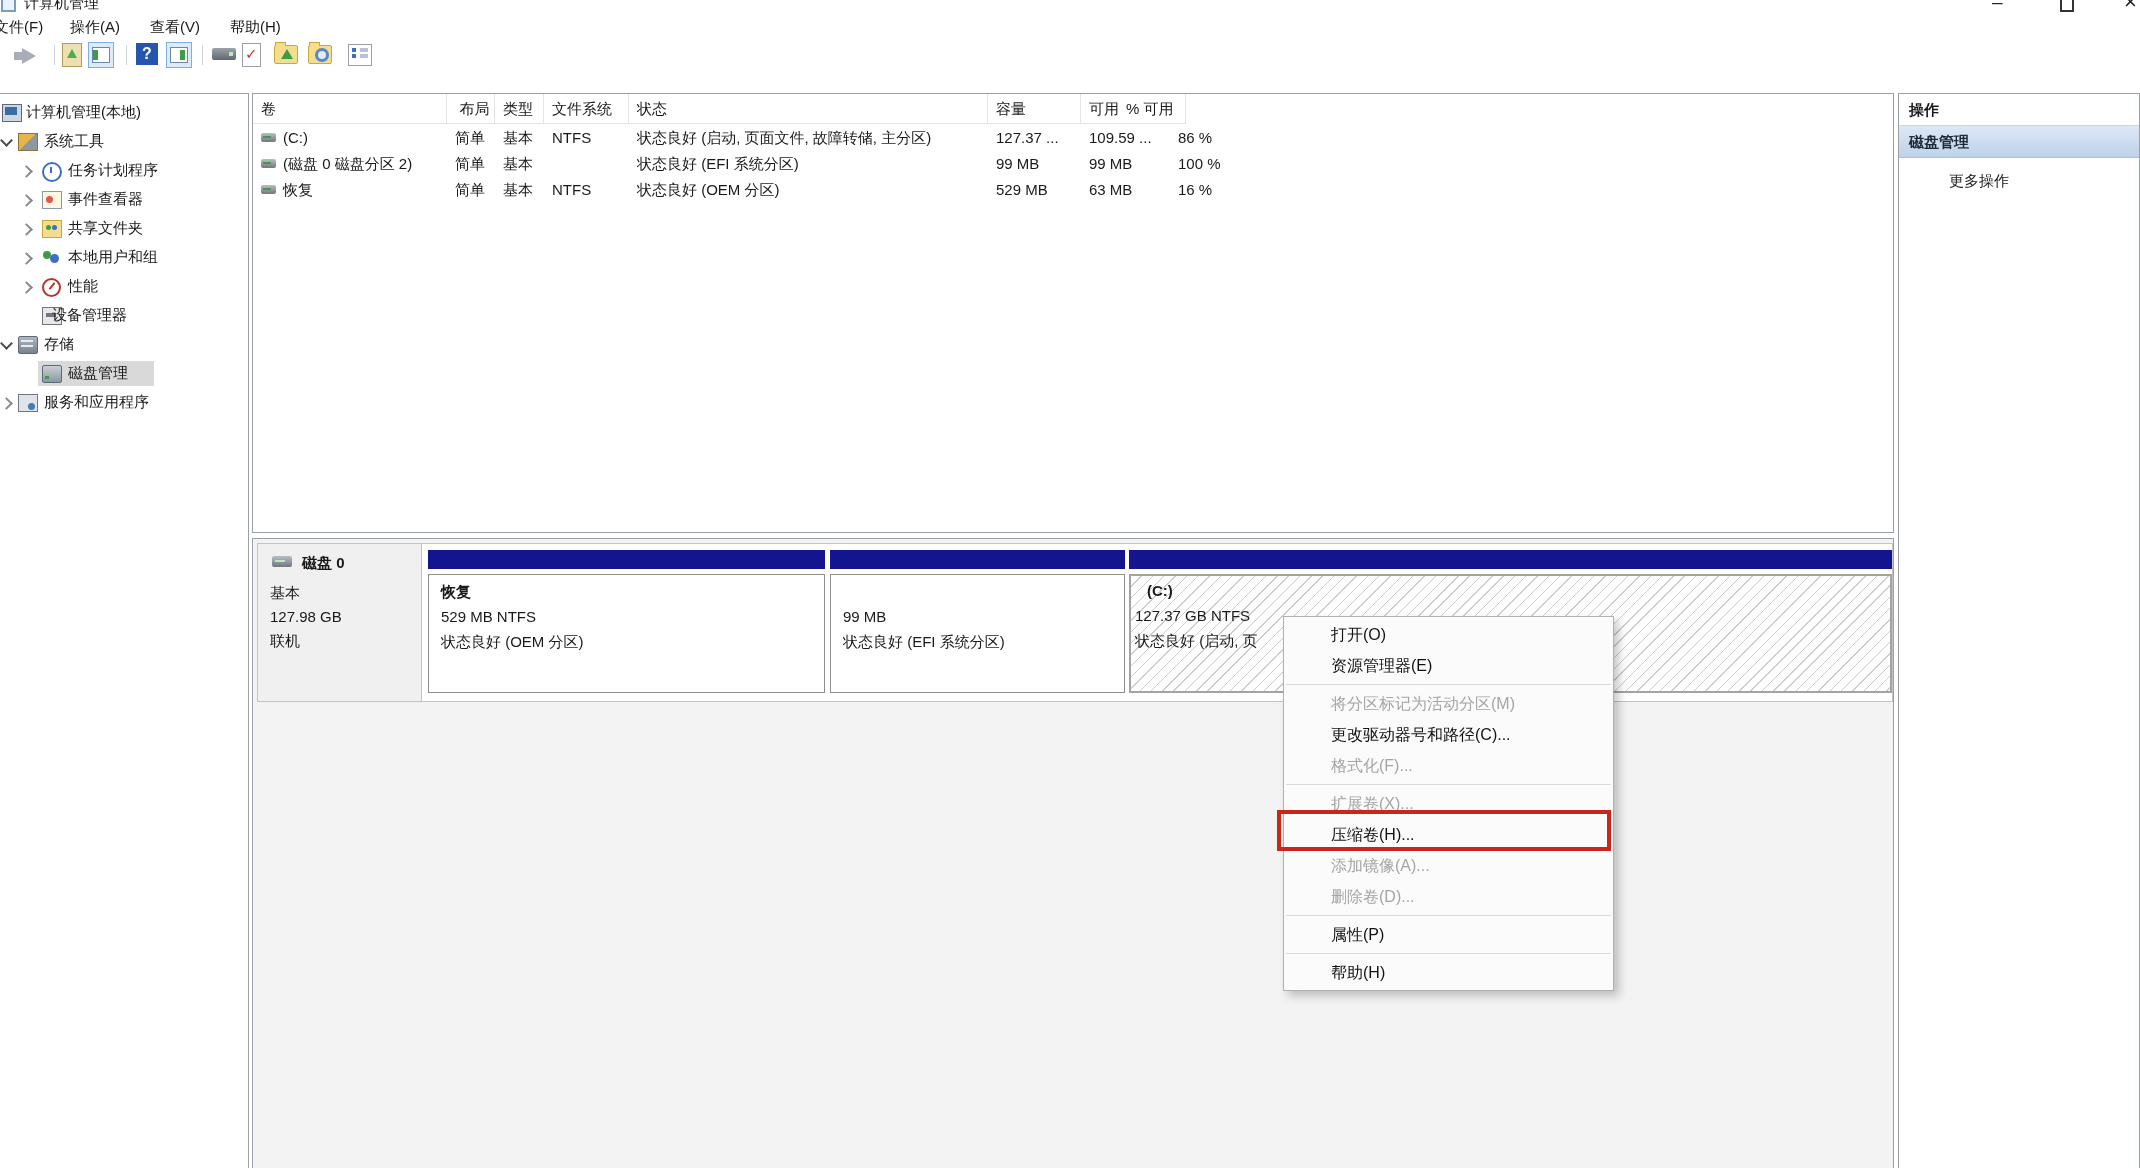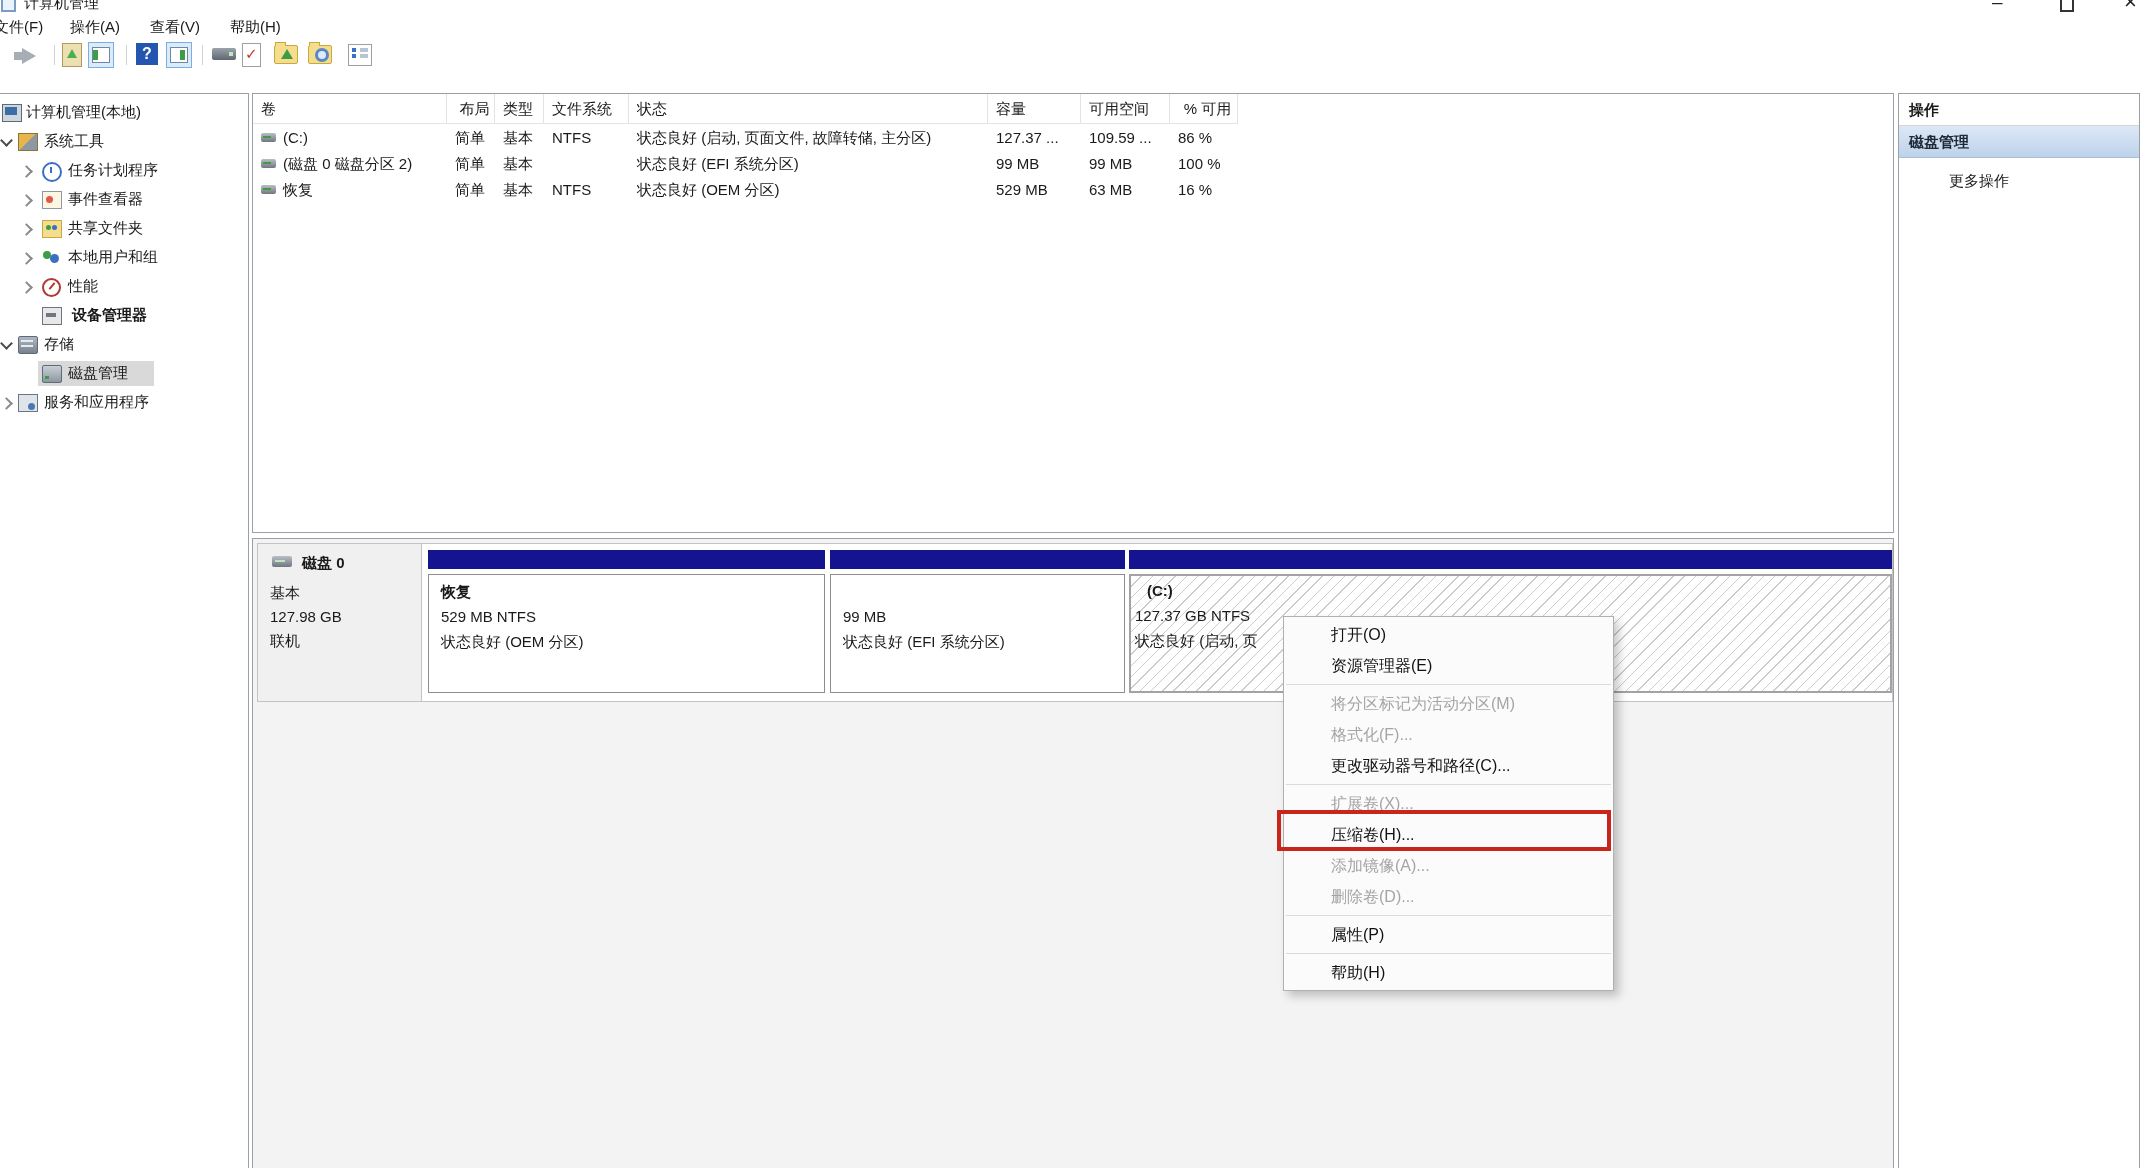--- a/index.html
+++ b/index.html
@@ -190,21 +190,21 @@
       <span class="ticon i-users" style="left:42px;"></span>
       <span class="tlabel" style="left:68px;">本地用户和组</span>
     </div>
     <div class="trow" style="top:178px;">
       <span class="chev col" style="left:22px;"></span>
       <span class="ticon i-perf" style="left:42px;"></span>
       <span class="tlabel" style="left:68px;">性能</span>
     </div>
     <div class="trow" style="top:207px;">
       <span class="ticon i-devmgr" style="left:42px;"></span>
-      <span class="tlabel" style="left:72px;font-weight:bold;">设备管理器</span>
+      <span class="tlabel" style="left:52px;">设备管理器</span>
     </div>
     <div class="trow" style="top:236px;">
       <span class="chev exp" style="left:2px;"></span>
       <span class="ticon i-storage" style="left:18px;"></span>
       <span class="tlabel" style="left:44px;">存储</span>
     </div>
     <div class="trow" style="top:265px;">
       <span class="tree-hl"></span>
       <span class="ticon i-diskmgmt" style="left:42px;z-index:2;"></span>
       <span class="tlabel" style="left:68px;">磁盘管理</span>
@@ -217,21 +217,21 @@
   </div>
 
   <div class="pane-top">
     <div class="hcell" style="left:0;width:194px;">卷</div>
     <div class="hcell" style="left:194px;width:48px;text-align:center;">布局</div>
     <div class="hcell" style="left:242px;width:49px;">类型</div>
     <div class="hcell" style="left:291px;width:85px;">文件系统</div>
     <div class="hcell" style="left:376px;width:359px;">状态</div>
     <div class="hcell" style="left:735px;width:93px;">容量</div>
     <div class="hcell" style="left:828px;width:89px;">可用空间</div>
-    <div class="hcell" style="left:917px;width:68px;text-align:center;">% 可用</div>
+    <div class="hcell" style="left:865px;width:68px;">% 可用</div>
 
     <div class="lrow" style="top:31px;">
       <span class="vol-icon"></span>
       <span class="lcell" style="left:30px;">(C:)</span>
       <span class="lcell" style="left:202px;">简单</span>
       <span class="lcell" style="left:250px;">基本</span>
       <span class="lcell" style="left:299px;">NTFS</span>
       <span class="lcell" style="left:384px;">状态良好 (启动, 页面文件, 故障转储, 主分区)</span>
       <span class="lcell" style="left:743px;">127.37 ...</span>
       <span class="lcell" style="left:836px;">109.59 ...</span>
@@ -303,22 +303,22 @@
     <div class="actions-title">操作</div>
     <div class="actions-section">磁盘管理</div>
     <div class="actions-more">更多操作</div>
   </div>
 
   <div class="ctx">
     <div class="mi">打开(O)</div>
     <div class="mi">资源管理器(E)</div>
     <div class="msep"></div>
     <div class="mi disabled">将分区标记为活动分区(M)</div>
+    <div class="mi">更改驱动器号和路径(C)...</div>
     <div class="mi disabled">格式化(F)...</div>
-    <div class="mi">更改驱动器号和路径(C)...</div>
     <div class="msep"></div>
     <div class="mi disabled">扩展卷(X)...</div>
     <div class="mi">压缩卷(H)...</div>
     <div class="mi disabled">添加镜像(A)...</div>
     <div class="mi disabled">删除卷(D)...</div>
     <div class="msep"></div>
     <div class="mi">属性(P)</div>
     <div class="msep"></div>
     <div class="mi">帮助(H)</div>
   </div>

